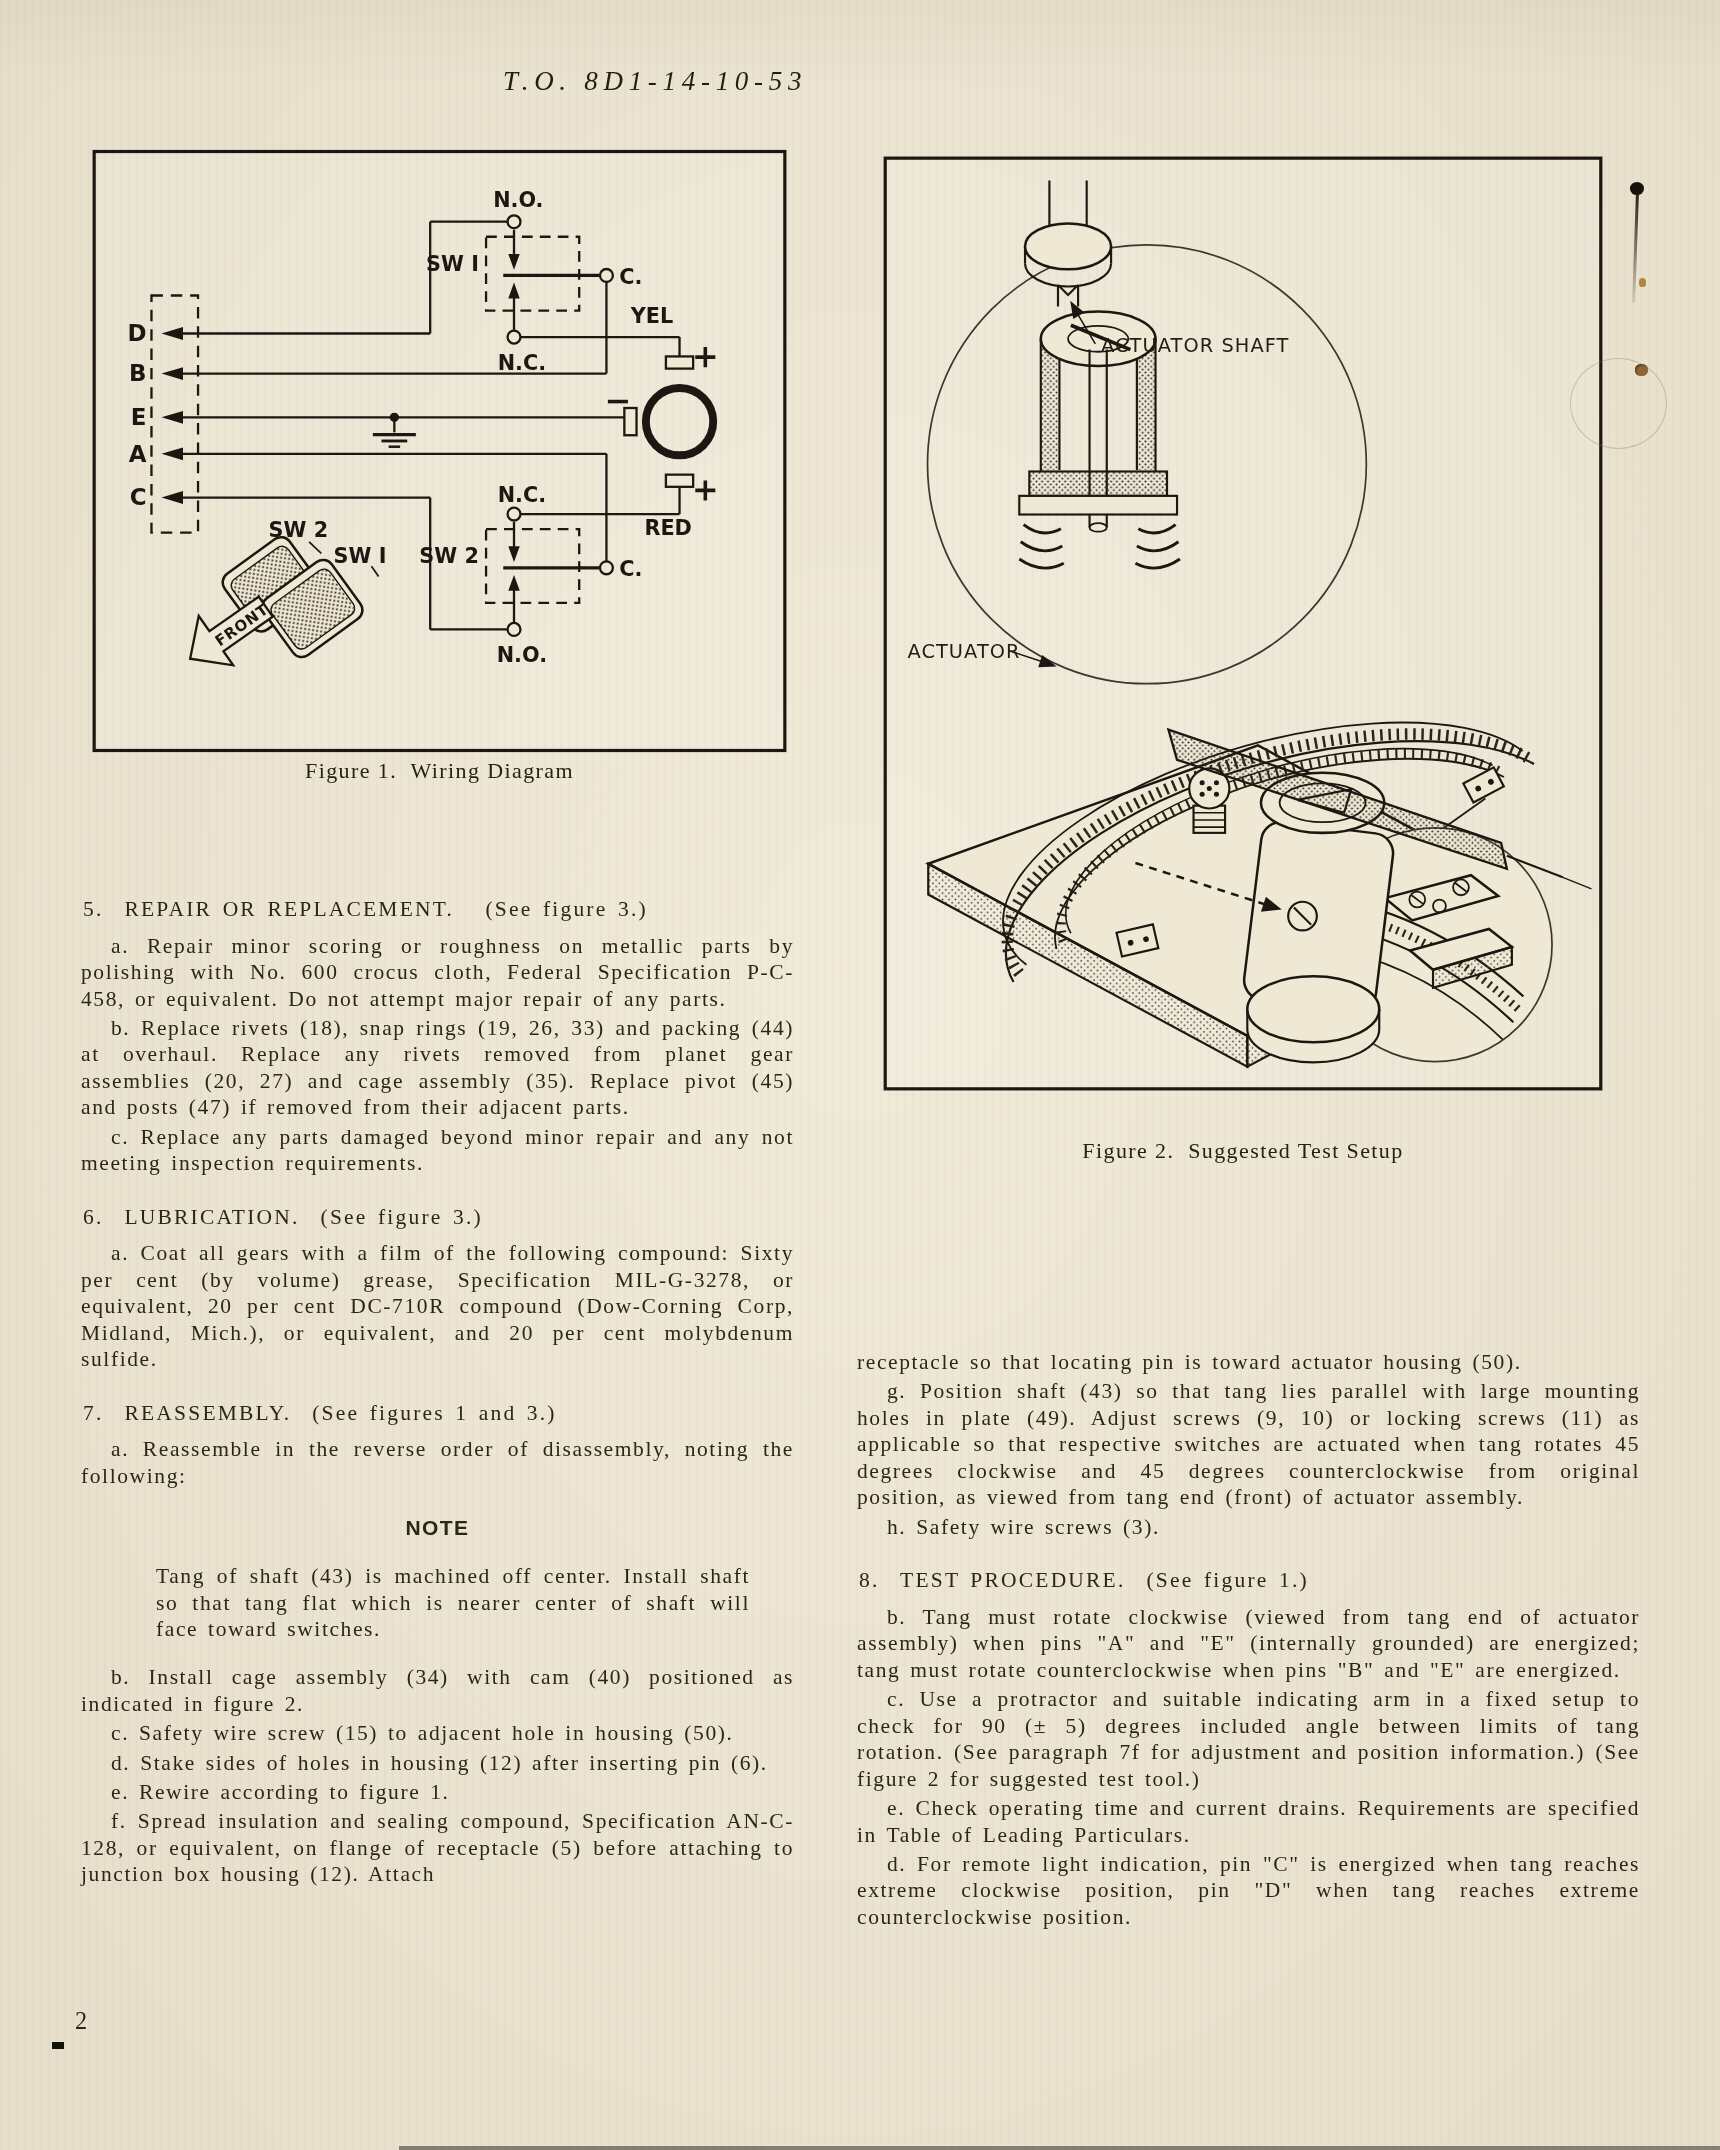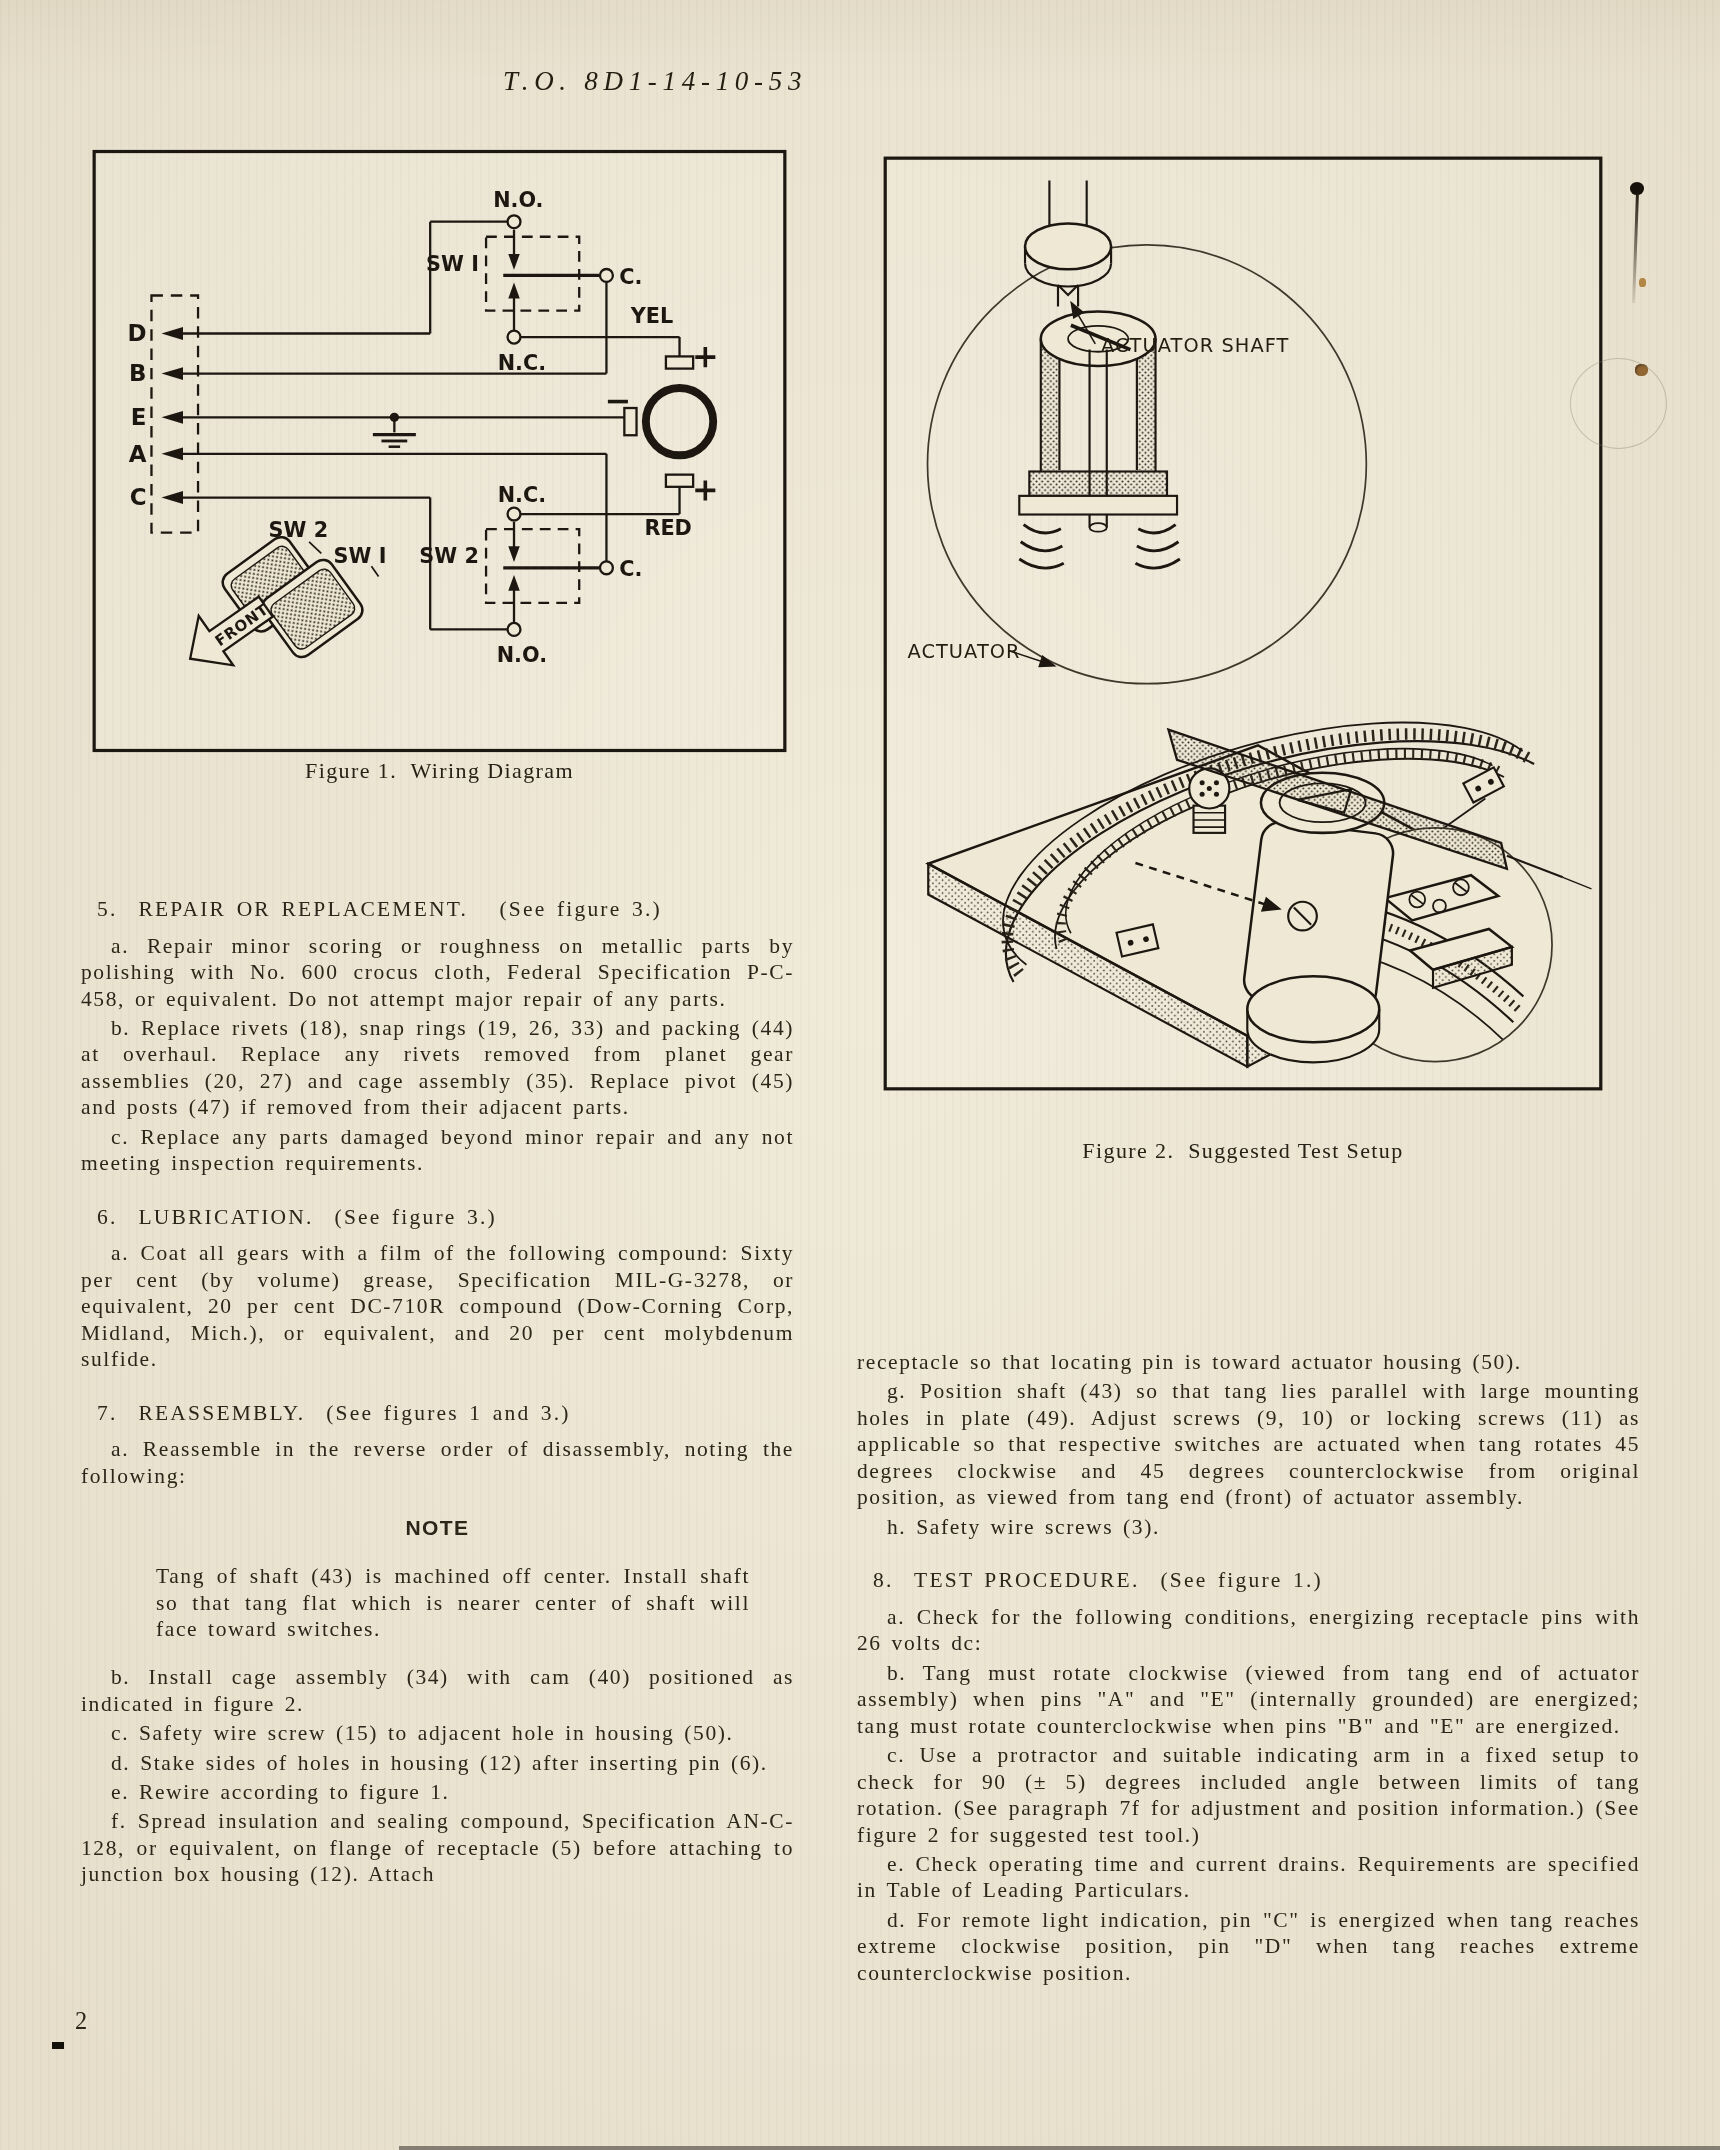--- a/index.html
+++ b/index.html
@@ -32,21 +32,21 @@
   #fig1-caption{left:92px;width:695px;top:758px;}
   #fig2-caption{left:883px;width:720px;top:1138px;}
   .col{
     position:absolute;
     font-size:21.5px;line-height:26.5px;
     letter-spacing:1.6px;word-spacing:2.9px;
     text-align:justify;
   }
   #left-col{left:81px;top:896px;width:713px;}
   #right-col{left:857px;top:1349px;width:783px;}
-  .h{white-space:pre;text-align:left;letter-spacing:2.2px;margin:27px 0 10px 16px;}
+  .h{white-space:pre;text-align:left;letter-spacing:2.2px;margin:27px 0 10px 2px;}
   .h.first{margin-top:0;}
   .p{text-indent:30px;margin:2.9px 0 0 0;}
   .cont{text-indent:0;margin:0;}
   .noteh{
     text-align:center;font-family:"Liberation Sans",sans-serif;font-weight:bold;
     font-size:21px;letter-spacing:1.4px;margin:26px 0 21.5px 0;text-indent:0;
   }
   .note{margin:0 44px 21.5px 75px;text-indent:0;}
   .page-num{position:absolute;left:75px;top:2007px;font-size:24.4px;}
   svg text{font-family:"DejaVu Sans",sans-serif;}
@@ -340,21 +340,20 @@
   <div class="p">d.  Stake sides of holes in housing (12) after inserting pin (6).</div>
   <div class="p">e.  Rewire according to figure 1.</div>
   <div class="p">f.  Spread insulation and sealing compound, Specification AN-C-128, or equivalent, on flange of receptacle (5) before attaching to junction box housing (12).  Attach</div>
 </div>
 
 <div class="col" id="right-col">
   <div class="cont">receptacle so that locating pin is toward actuator housing (50).</div>
   <div class="p">g.  Position shaft (43) so that tang lies parallel with large mounting holes in plate (49).  Adjust screws (9, 10) or locking screws (11) as applicable so that respective switches are actuated when tang rotates 45 degrees clockwise and 45 degrees counterclockwise from original position, as viewed from tang end (front) of actuator assembly.</div>
   <div class="p">h.  Safety wire screws (3).</div>
   <div class="h">8.  TEST PROCEDURE.  (See figure 1.)</div>
-  <div class="p">a.  Check for the following conditions, energizing receptacle pins with 26 volts dc:</div>
   <div class="p">b.  Tang must rotate clockwise (viewed from tang end of actuator assembly) when pins "A" and "E" (internally grounded) are energized; tang must rotate counterclockwise when pins "B" and "E" are energized.</div>
   <div class="p">c.  Use a protractor and suitable indicating arm in a fixed setup to check for 90 (± 5) degrees included angle between limits of tang rotation.  (See paragraph 7f for adjustment and position information.)  (See figure  2 for suggested test tool.)</div>
   <div class="p">e.  Check operating time and current drains.  Requirements are specified in Table of Leading Particulars.</div>
   <div class="p">d.  For remote light indication, pin "C" is energized when tang reaches extreme clockwise position, pin "D" when tang reaches extreme counterclockwise position.</div>
 </div>
 
 <div class="page-num">2</div>
 
 <div class="mark" style="left:1630px;top:182px;width:14.3px;height:13px;background:#17120c;border-radius:50%;"></div>
 <div class="mark" style="left:1634px;top:195px;width:2.9px;height:108px;background:linear-gradient(#2a241a,rgba(90,70,40,.12));transform:rotate(2deg);"></div>

